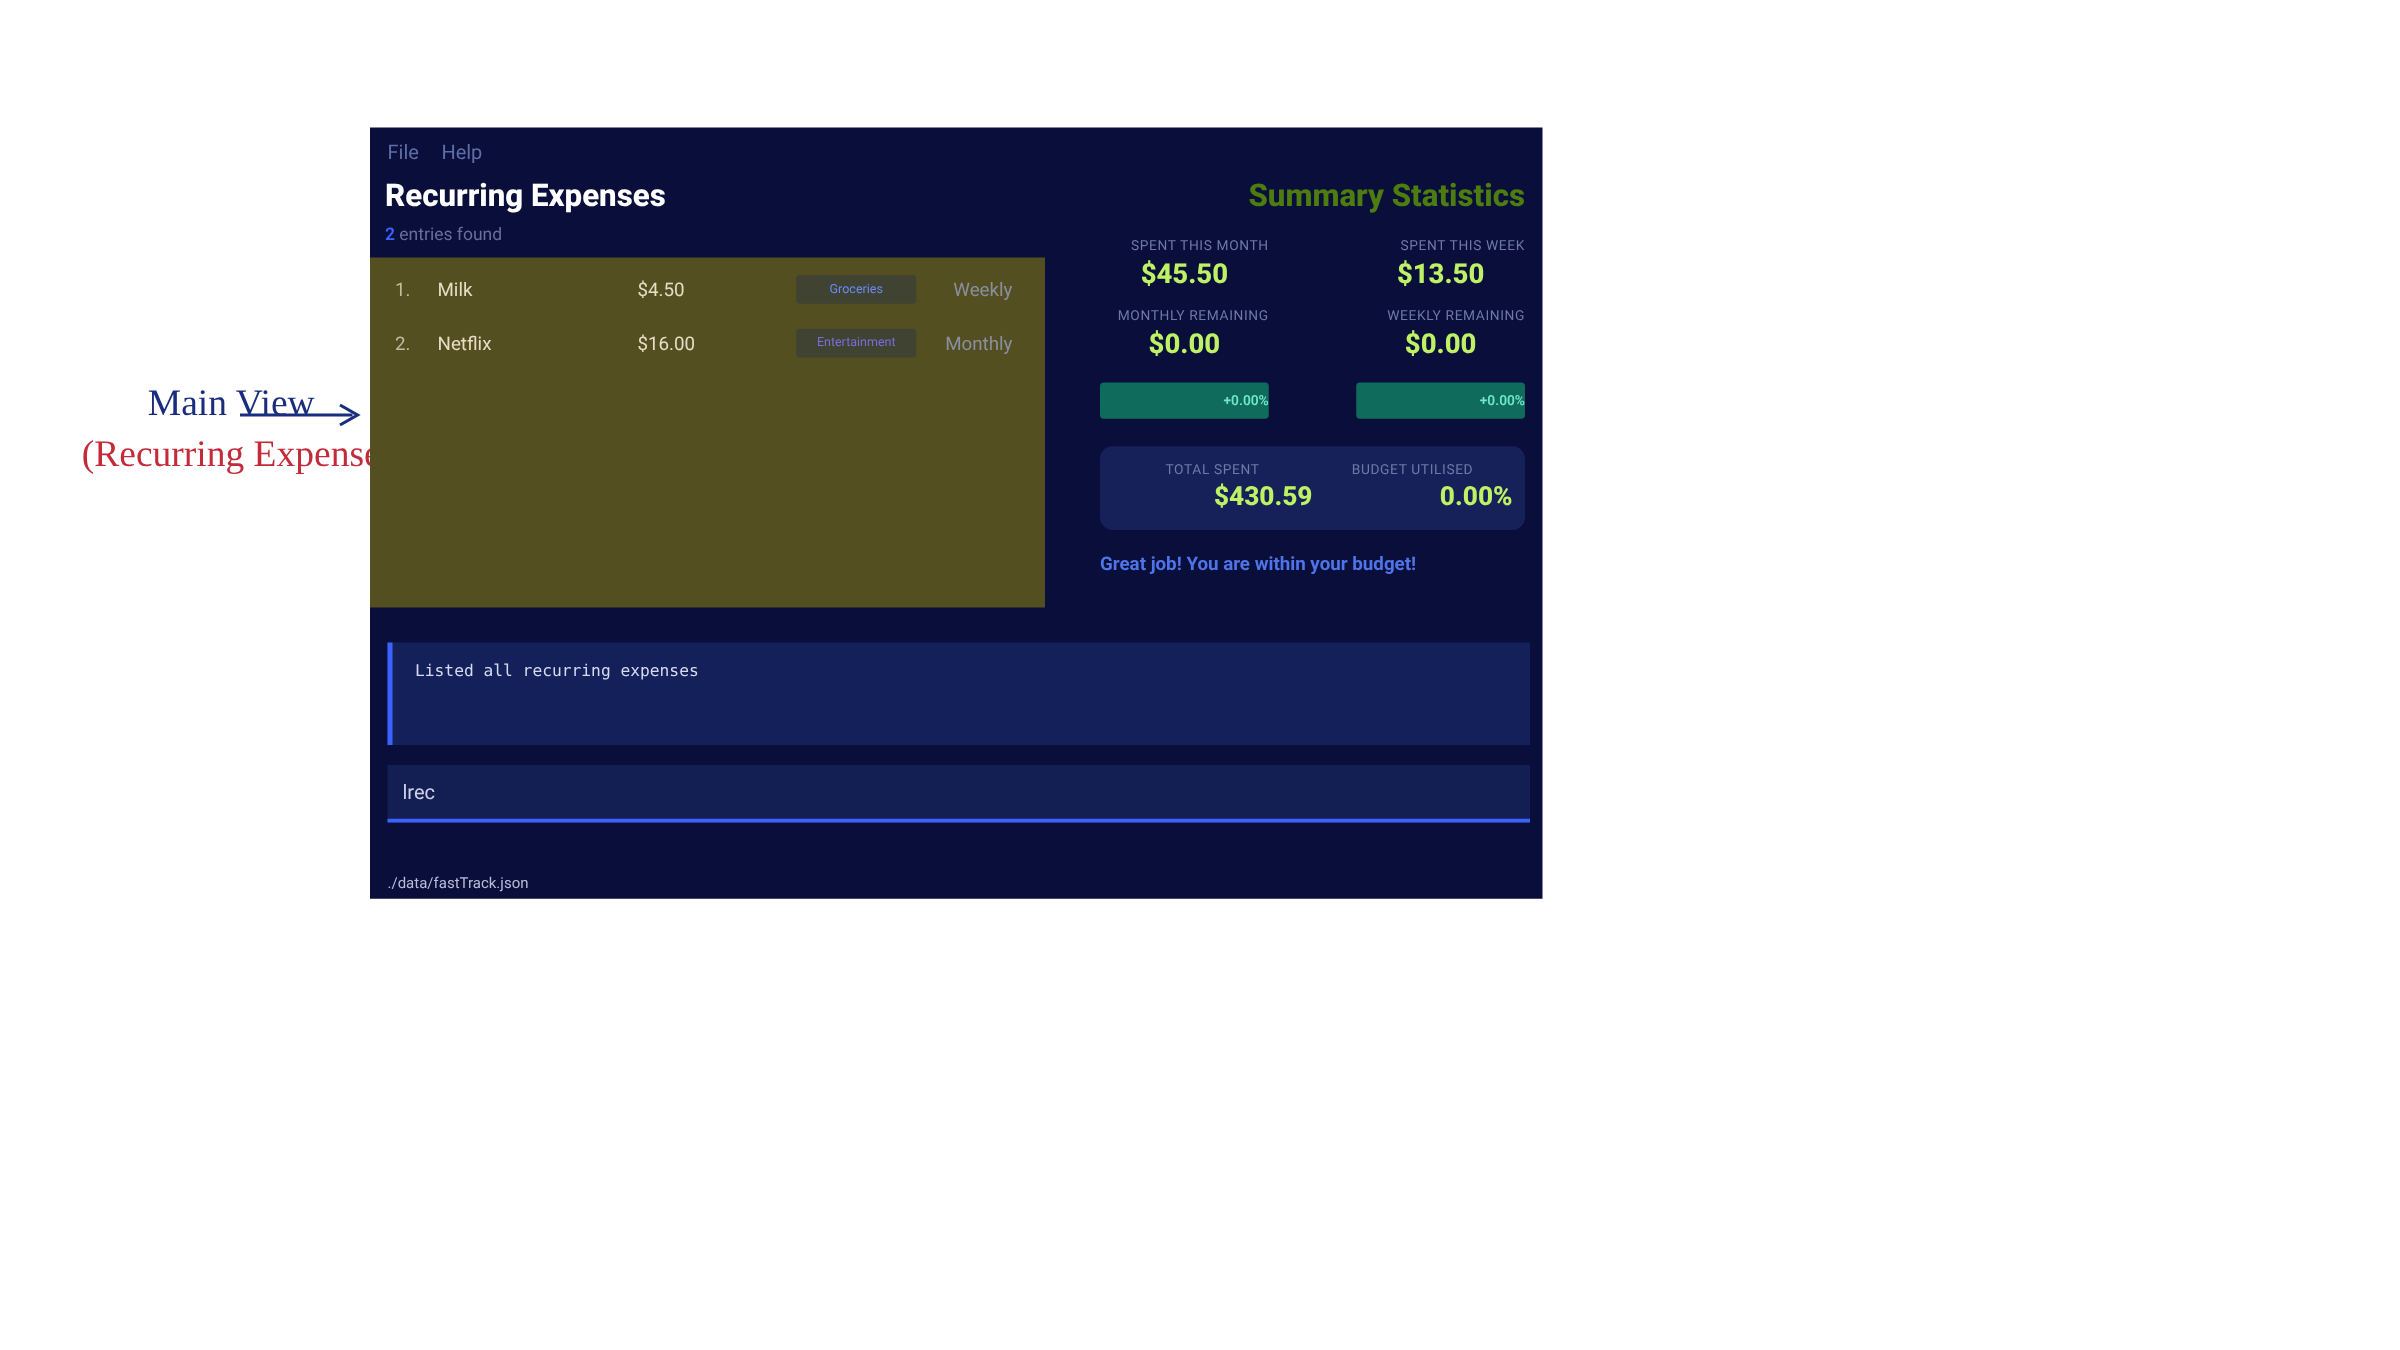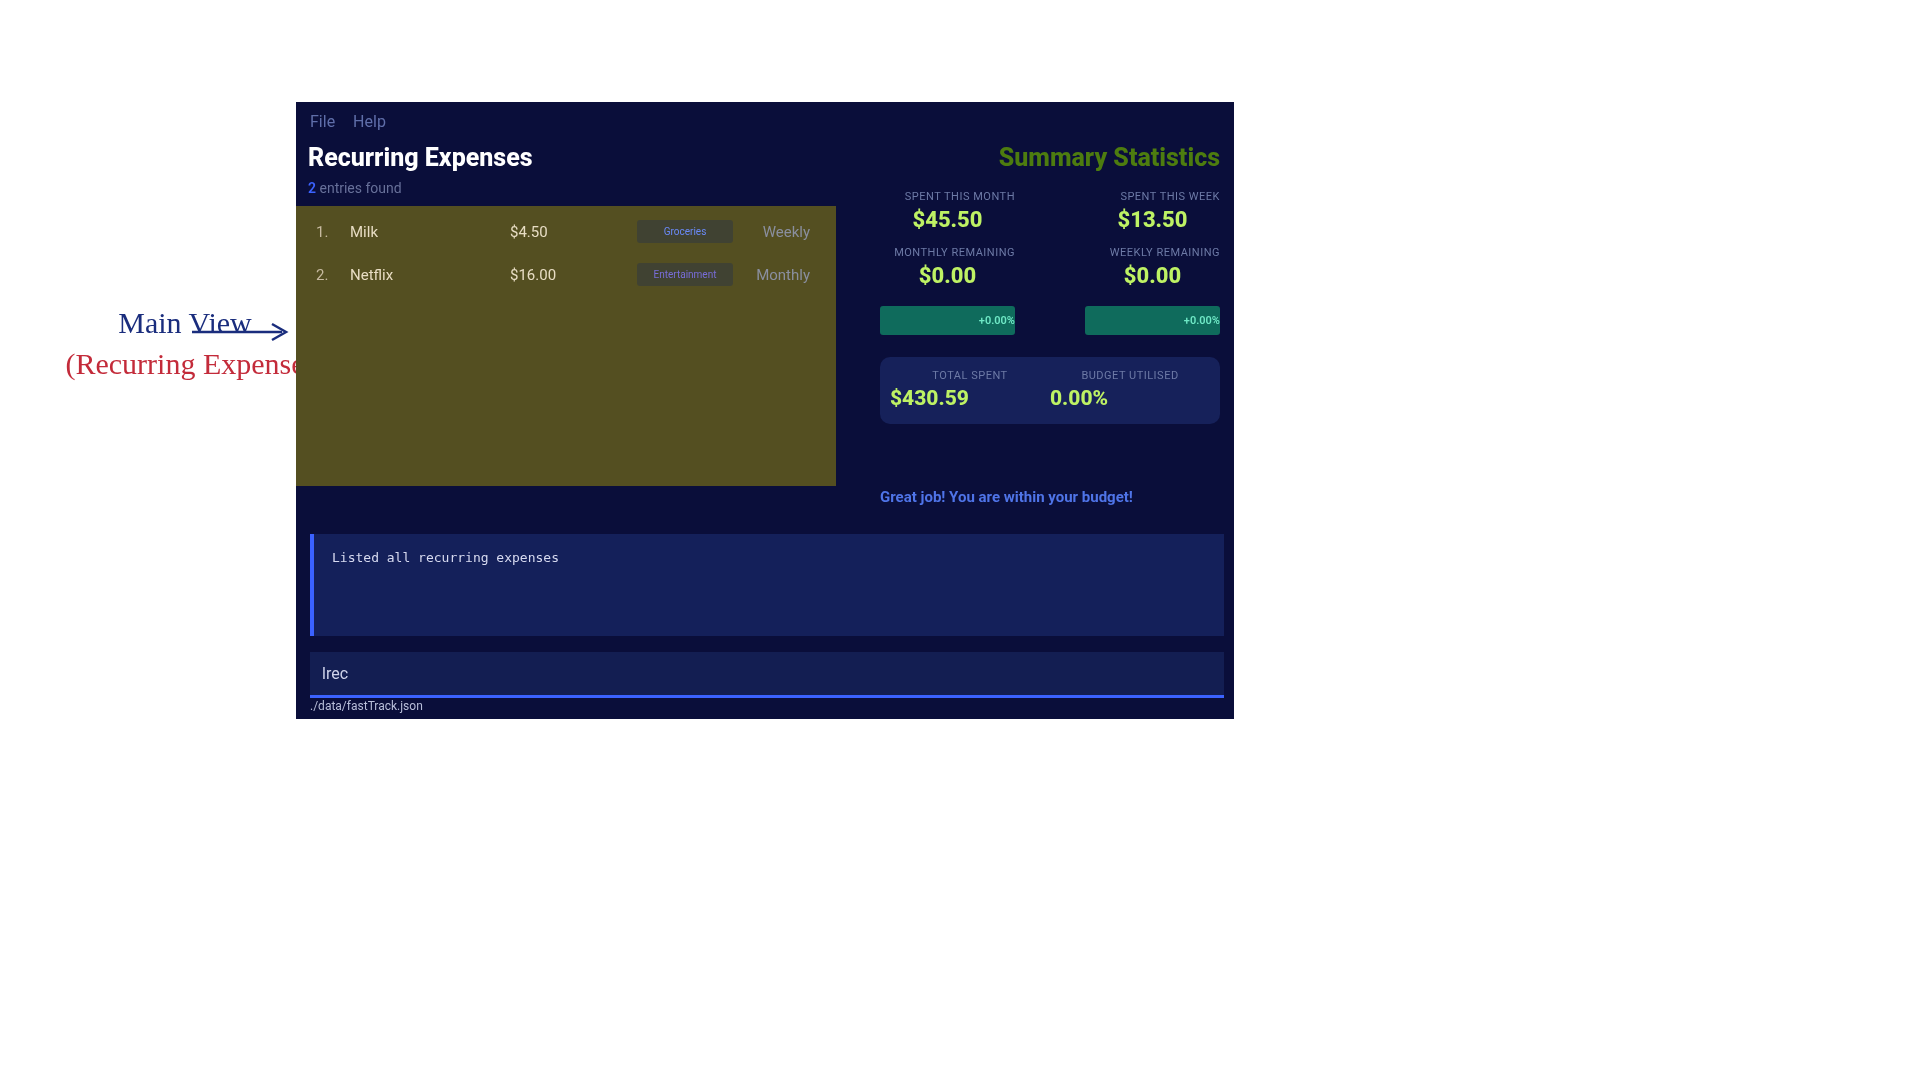--- a/index.html
+++ b/index.html
@@ -154,35 +154,34 @@
 
   .totals-box {
     margin-top: 6px;
     background: #16215a;
     border-radius: 10px;
     padding: 12px 10px 14px 10px;
     display: grid;
     grid-template-columns: 1fr 1fr;
   }
   .totals-box .stat-label { color: #6d7aa6; font-size: 11px; text-align:center;}
-  .totals-box .stat-value { font-size: 21px; text-align:left; padding-bottom:0; padding-top:4px;}
+  .totals-box .stat-value { font-size: 21px; text-align:right; padding-bottom:0; padding-top:4px;}
 
   .budget-msg {
     color: #4f74e8;
     font-weight: 700;
     font-size: 15px;
     padding: 18px 0 0 0;
-    margin-top: 46px;
   }
 
   .log-panel {
     margin: 28px 10px 0 14px;
     background: #14205a;
     border-left: 4px solid #3b62ff;
-    height: 102px;
+    height: 82px;
     padding: 16px 18px;
     font-family: "Menlo", "Consolas", monospace;
     font-size: 13px;
     color: #d7daf0;
   }
 
   .cmd-input-wrap {
     margin: 16px 10px 0 14px;
     background: #131e52;
     border-bottom: 3px solid #3b62ff;

